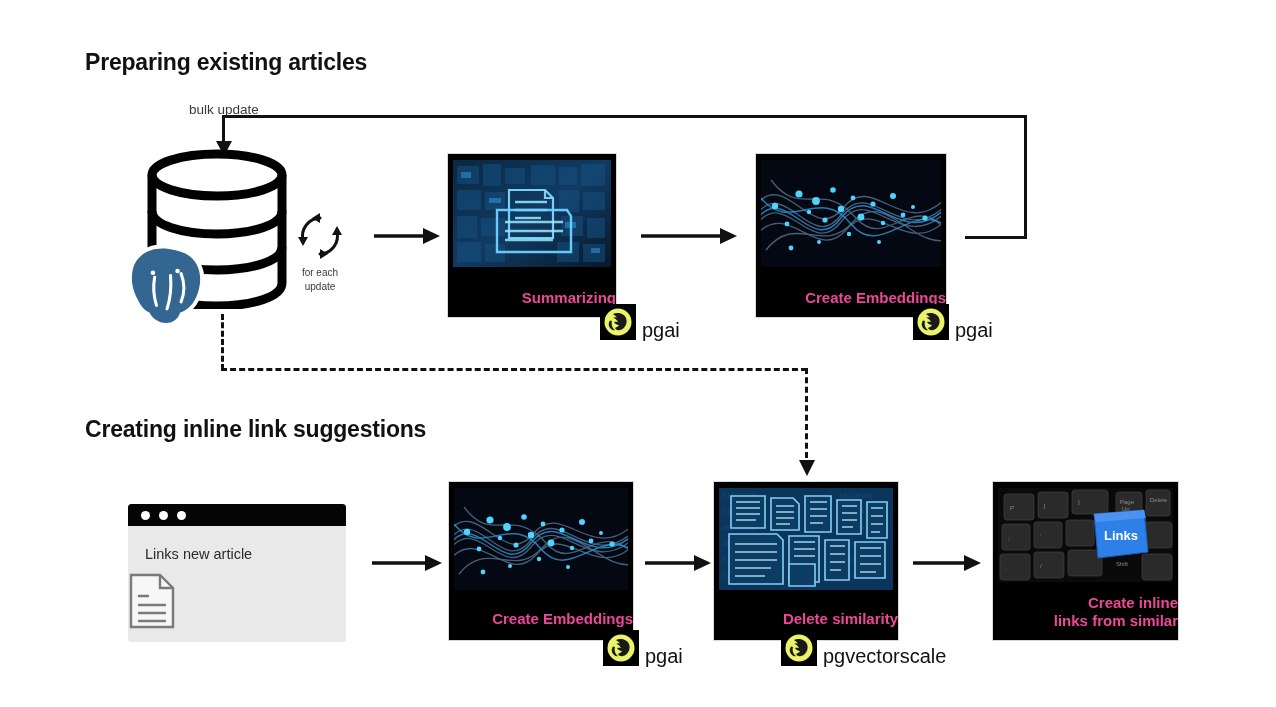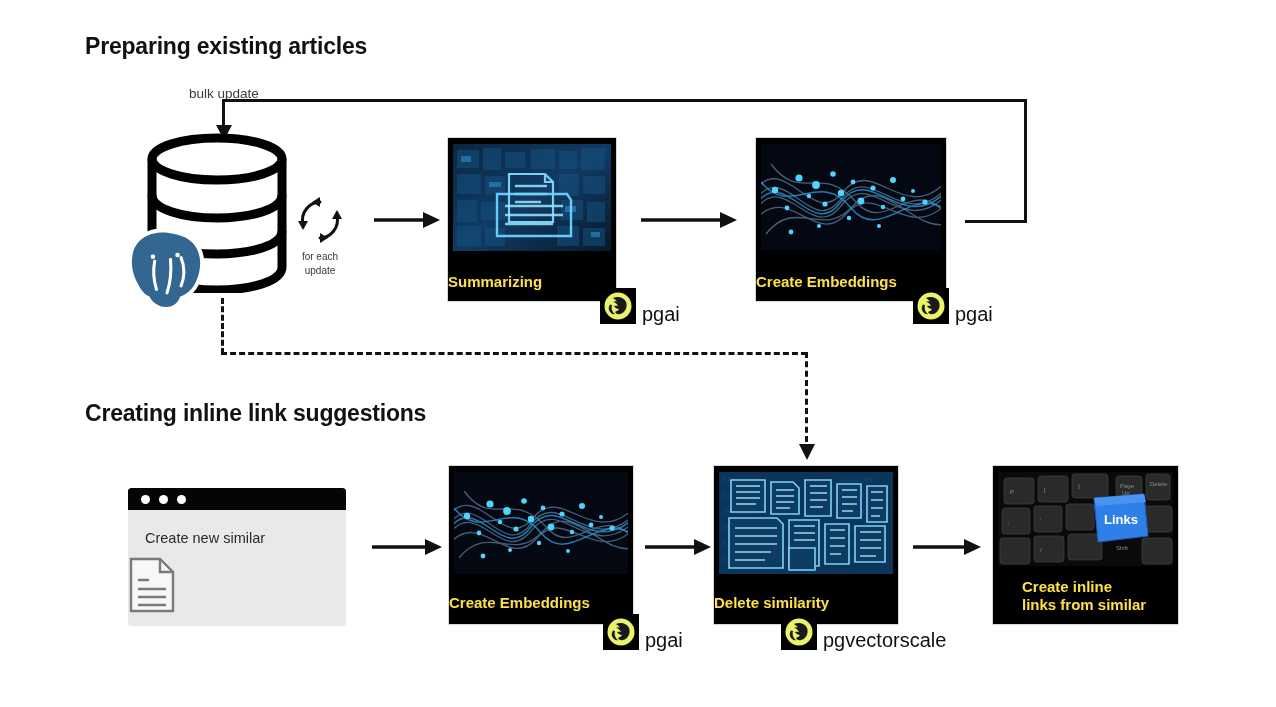--- a/index.html
+++ b/index.html
@@ -2,21 +2,21 @@
 <html><head>
 <meta charset="utf-8">
 <style>
   * { box-sizing: border-box; margin: 0; padding: 0; }
   html, body {
     width: 1276px; height: 707px;
     background: #ffffff;
     font-family: "Liberation Sans", sans-serif;
     overflow: hidden;
   }
-  #stage { position: relative; width: 1276px; height: 623px; }
+  #stage { position: relative; width: 1276px; height: 623px; margin-top: 16px; }
 
   .section-title {
     position: absolute;
     font-weight: bold;
     font-size: 23px;
     color: #111111;
     letter-spacing: -0.2px;
     white-space: nowrap;
   }
 
@@ -29,24 +29,24 @@
     flex-direction: column;
     align-items: center;
     overflow: hidden;
   }
   .card .thumb {
     position: relative;
     overflow: hidden;
     background: #04070f;
   }
   .card .caption {
-    color: #fde047;
+    color: #ec4899;
     font-weight: bold;
     font-size: 15px;
-    text-align: left;
+    text-align: right;
     line-height: 1.22;
     width: 100%;
   }
 
   
   .badge {
     position: absolute;
     display: flex;
     align-items: flex-end;
     gap: 6px;
@@ -345,21 +345,21 @@
   </svg>
 
   <div class="section-title" style="left:85px; top:400px;">Creating inline link suggestions</div>
 
   <div class="browser" style="left:128px; top:488px; width:218px; height:138px;">
     <div class="titlebar">
       <span class="dot"></span>
       <span class="dot"></span>
       <span class="dot"></span>
     </div>
-    <div class="btext">Create new similar</div>
+    <div class="btext">Links new article</div>
     <svg class="doc-icon" viewBox="0 0 48 58" width="48" height="58">
       <path d="M3,3 L32,3 L45,16 L45,55 L3,55 Z" fill="#f7f7f7" stroke="#7a7a7a" stroke-width="2.4"></path>
       <path d="M32,3 L32,16 L45,16" fill="none" stroke="#7a7a7a" stroke-width="2.4"></path>
       <g stroke="#7a7a7a" stroke-width="2.4" stroke-linecap="round">
         <line x1="11" y1="24" x2="20" y2="24"></line>
         <line x1="11" y1="33" x2="37" y2="33"></line>
         <line x1="11" y1="41" x2="37" y2="41"></line>
         <line x1="11" y1="49" x2="37" y2="49"></line>
       </g>
     </svg>

